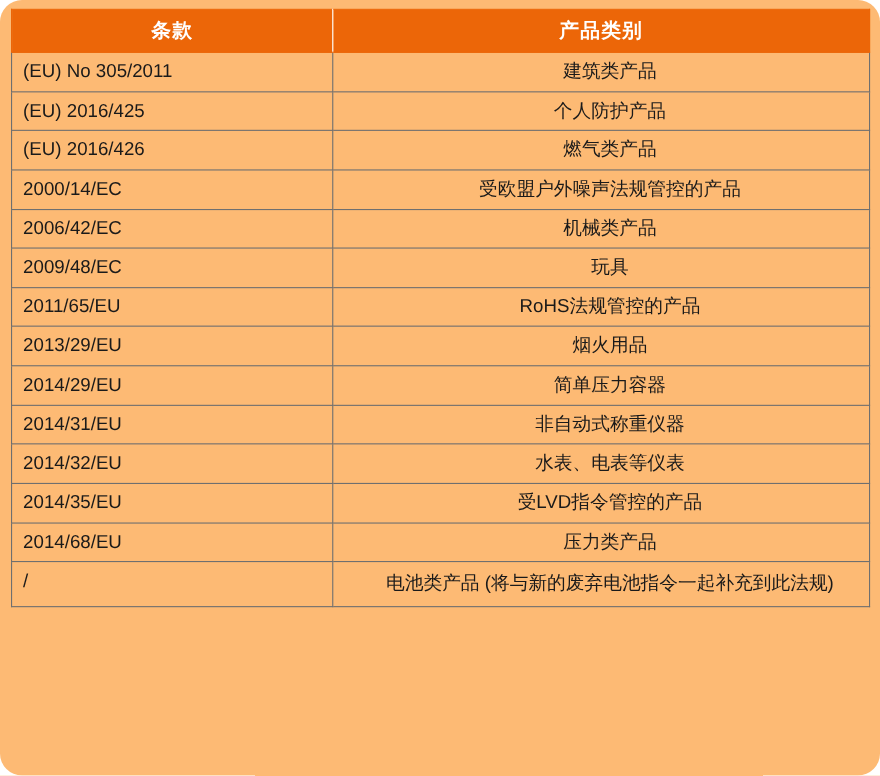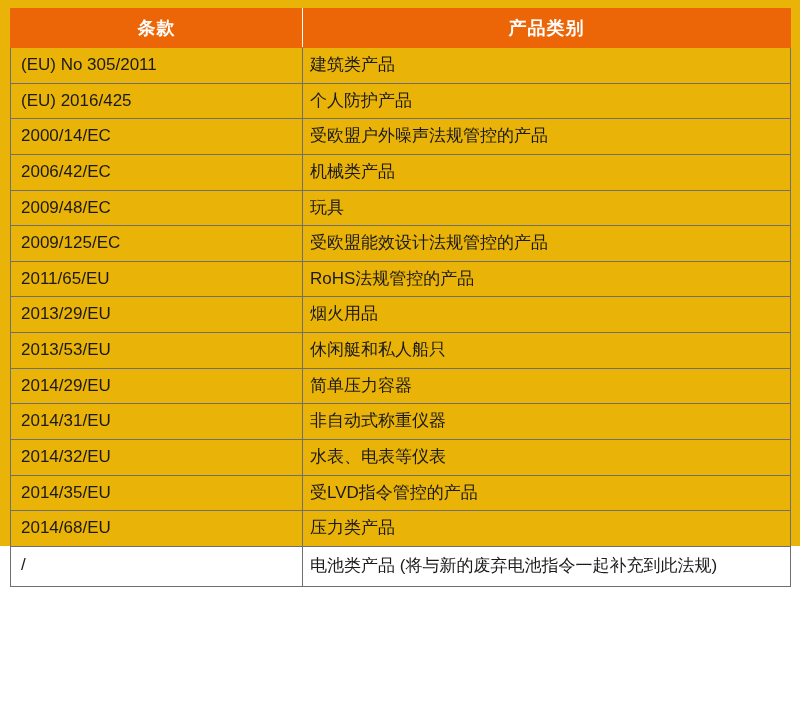--- a/index.html
+++ b/index.html
@@ -8,24 +8,25 @@
     background: #ffffff;
   }
   body {
     width: 800px;
     height: 705px;
     font-family: "Liberation Sans", sans-serif;
     overflow: hidden;
   }
   .sheet {
     width: 800px;
-    height: 546px;
+    height: 705px;
     box-sizing: border-box;
     padding: 8px 10px 8px 10px;
-    background: #eab308;
+    background: #fdba74;
+    border-radius: 20px;
   }
   table.regulation-table {
     border-collapse: collapse;
     width: 780px;
     table-layout: fixed;
   }
   table.regulation-table col.col-clause { width: 292px; }
   table.regulation-table col.col-category { width: 488px; }
 
   thead th {
@@ -48,21 +49,22 @@
     padding: 5px 8px 5px 10px;
     vertical-align: middle;
     line-height: 1.45;
     height: 22px;
   }
   tbody td.clause-cell {
     white-space: nowrap;
     margin-left: 36px;
   }
   tbody td.category-cell {
-    padding-left: 7px;
+    padding-left: 24px;
+    text-align: center;
   }
   tbody tr.last-row td {
     vertical-align: top;
     padding-top: 6px;
     padding-bottom: 8px;
   }
   tbody tr.last-row td.category-cell {
     line-height: 1.5;
   }
 </style>
@@ -84,46 +86,42 @@
     <tbody>
       <tr>
         <td class="clause-cell">(EU) No 305/2011</td>
         <td class="category-cell">建筑类产品</td>
       </tr>
       <tr>
         <td class="clause-cell">(EU) 2016/425</td>
         <td class="category-cell">个人防护产品</td>
       </tr>
       <tr>
+        <td class="clause-cell">(EU) 2016/426</td>
+        <td class="category-cell">燃气类产品</td>
+      </tr>
+      <tr>
         <td class="clause-cell">2000/14/EC</td>
         <td class="category-cell">受欧盟户外噪声法规管控的产品</td>
       </tr>
       <tr>
         <td class="clause-cell">2006/42/EC</td>
         <td class="category-cell">机械类产品</td>
       </tr>
       <tr>
         <td class="clause-cell">2009/48/EC</td>
         <td class="category-cell">玩具</td>
       </tr>
       <tr>
-        <td class="clause-cell">2009/125/EC</td>
-        <td class="category-cell">受欧盟能效设计法规管控的产品</td>
-      </tr>
-      <tr>
         <td class="clause-cell">2011/65/EU</td>
         <td class="category-cell">RoHS法规管控的产品</td>
       </tr>
       <tr>
         <td class="clause-cell">2013/29/EU</td>
         <td class="category-cell">烟火用品</td>
-      </tr>
-      <tr>
-        <td class="clause-cell">2013/53/EU</td>
-        <td class="category-cell">休闲艇和私人船只</td>
       </tr>
       <tr>
         <td class="clause-cell">2014/29/EU</td>
         <td class="category-cell">简单压力容器</td>
       </tr>
       <tr>
         <td class="clause-cell">2014/31/EU</td>
         <td class="category-cell">非自动式称重仪器</td>
       </tr>
       <tr>

